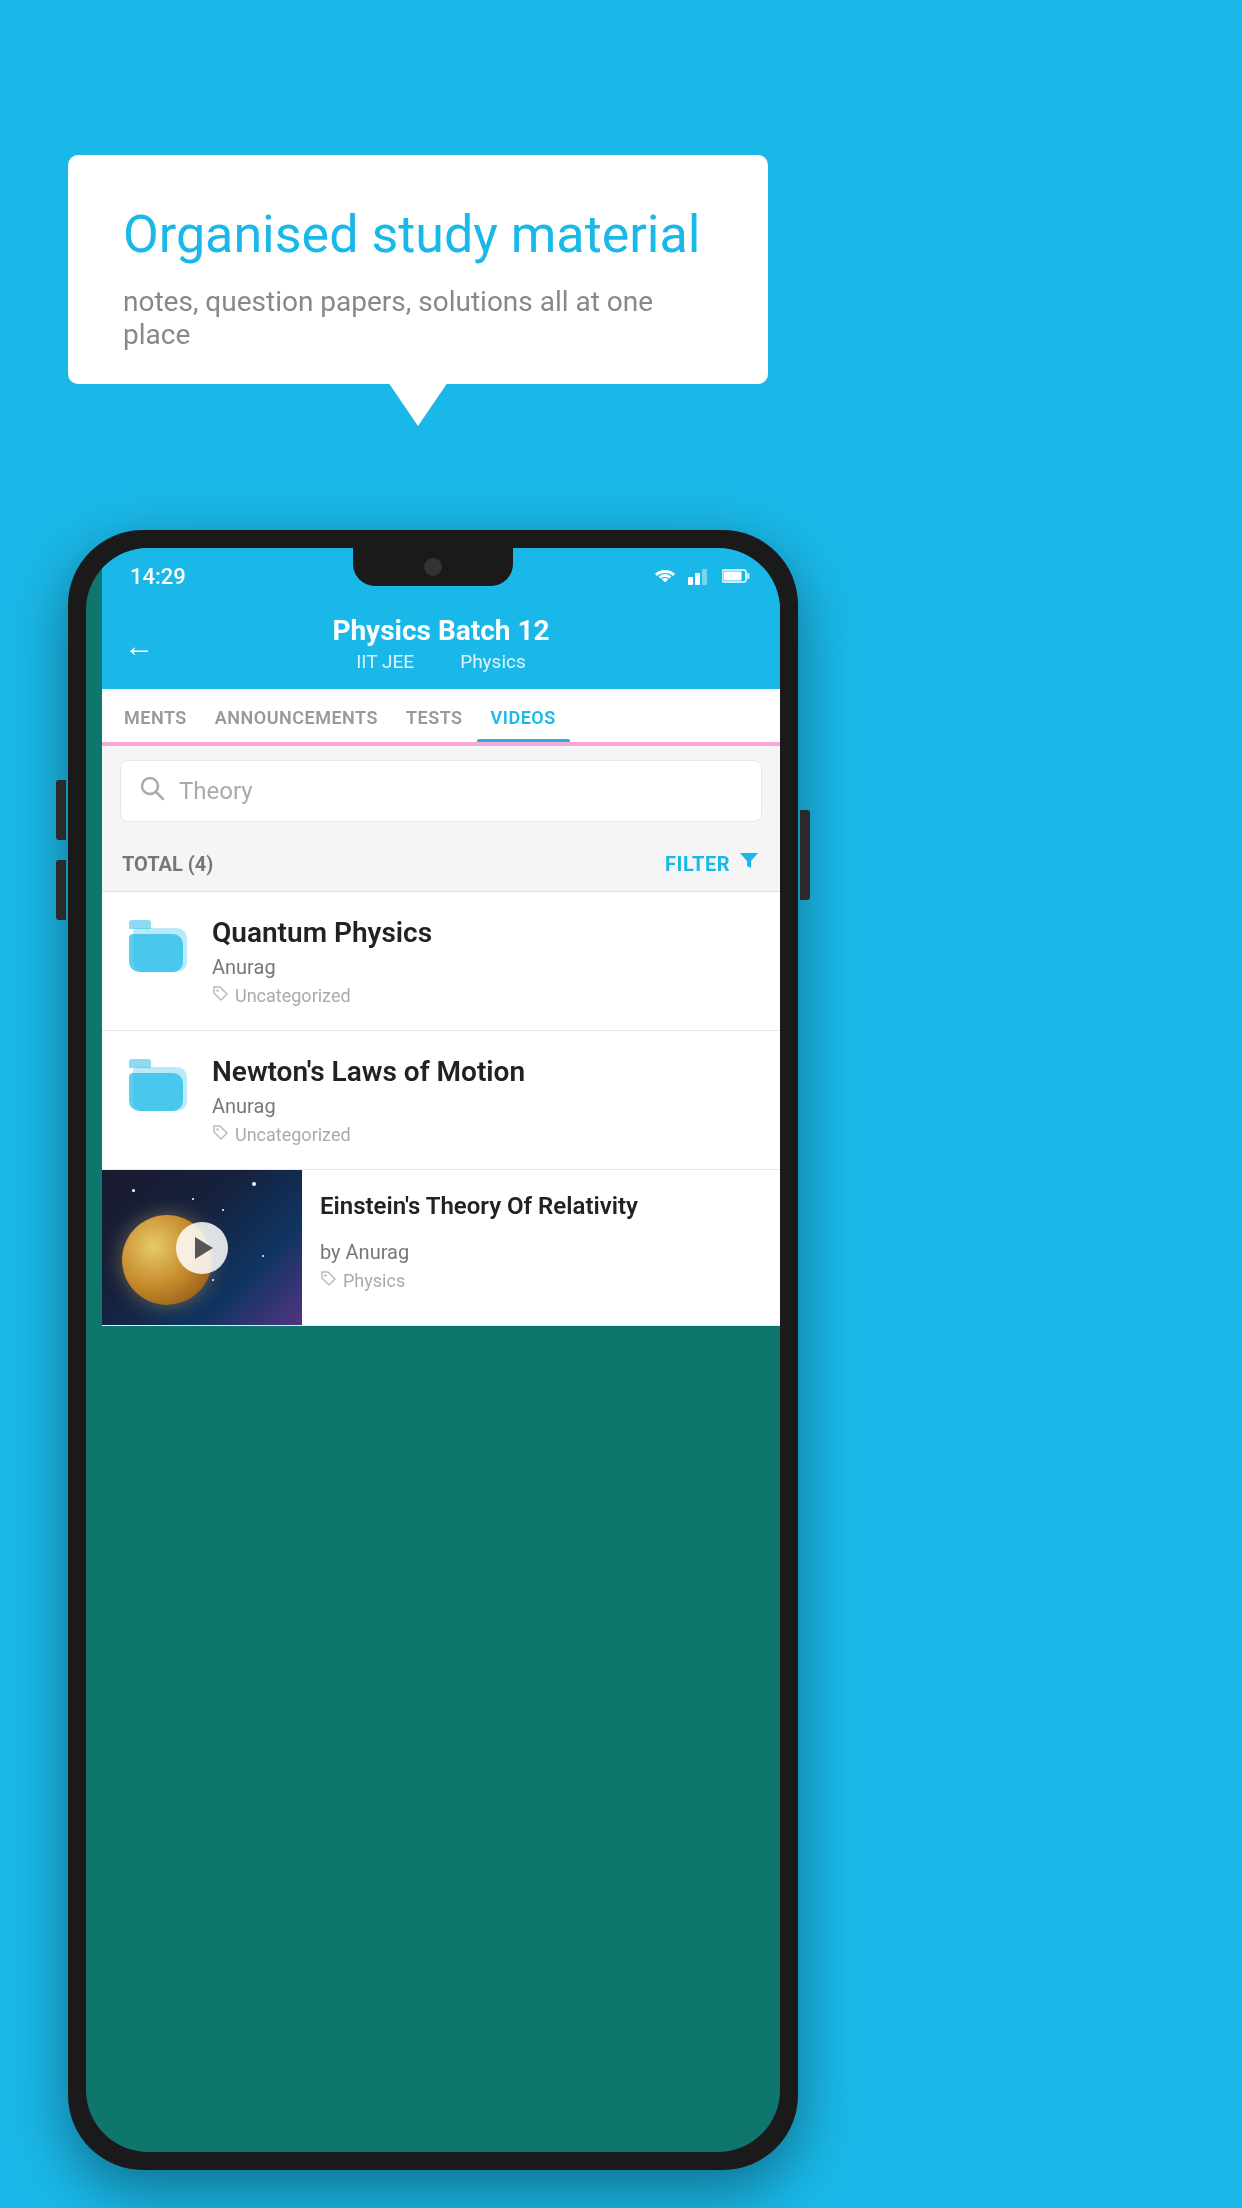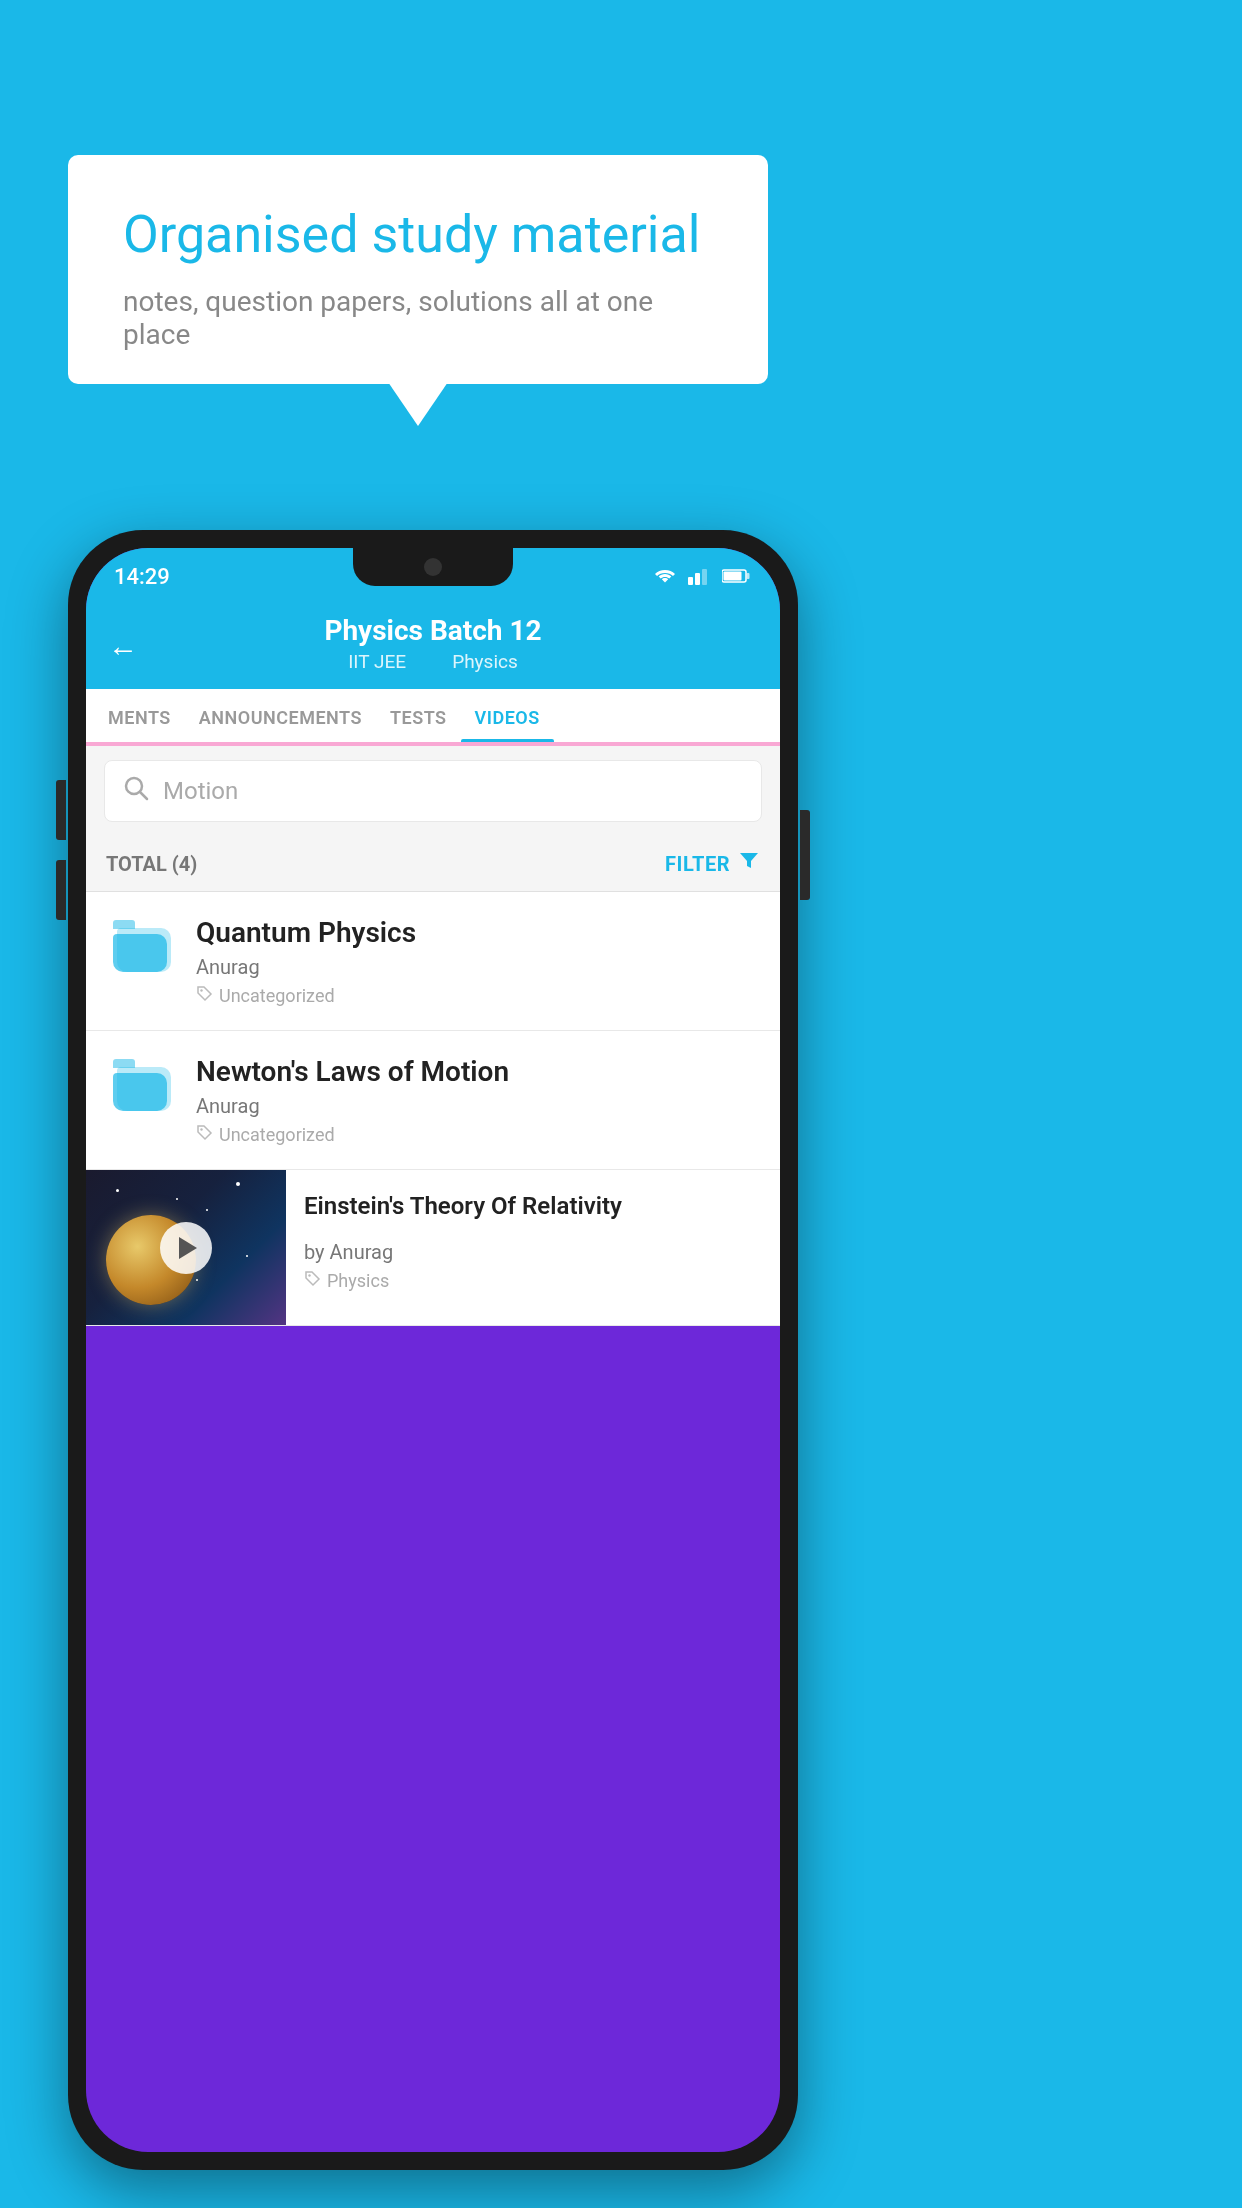--- a/index.html
+++ b/index.html
@@ -64,24 +64,25 @@
       height: 1640px;
       background: #1a1a1a;
       border-radius: 75px;
       padding: 18px;
       box-shadow: 0 20px 60px rgba(0,0,0,0.4);
     }
 
     .phone-inner {
       width: 100%;
       height: 100%;
-      background: #6d28d9;
+      background: #0f766e;
       border-radius: 62px;
       overflow: hidden;
       position: relative;
+      padding-left: 16px;
     }
 
     
     .phone-notch {
       position: absolute;
       top: 0;
       left: 50%;
       transform: translateX(-50%);
       width: 160px;
       height: 38px;
@@ -528,21 +529,21 @@
     </div>
 
     <div class="search-bar-container">
       <div class="search-bar">
         <span class="search-icon-svg">
           <svg width="26" height="26" viewBox="0 0 26 26" fill="none">
             <circle cx="11" cy="11" r="8" stroke="#aaa" stroke-width="2.5"></circle>
             <line x1="17" y1="17" x2="24" y2="24" stroke="#aaa" stroke-width="2.5" stroke-linecap="round"></line>
           </svg>
         </span>
-        <span class="search-placeholder">Motion</span>
+        <span class="search-placeholder">Theory</span>
       </div>
     </div>
 
     <div class="filter-bar">
       <span class="total-count">TOTAL (4)</span>
       <div class="filter-btn">
         <span>FILTER</span>
         <span>
           <svg width="22" height="22" viewBox="0 0 22 22" fill="#1ab8e8">
             <path d="M2 3h18l-7 8v7l-4-2V11L2 3z"></path>

